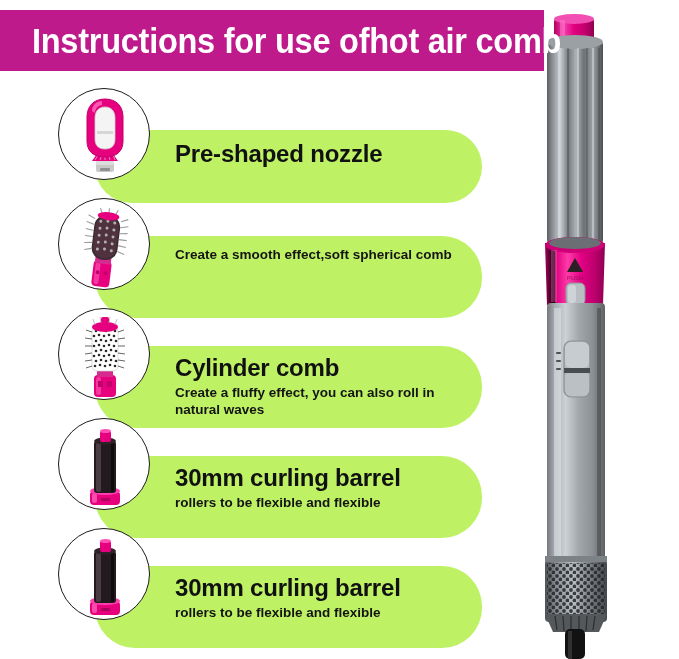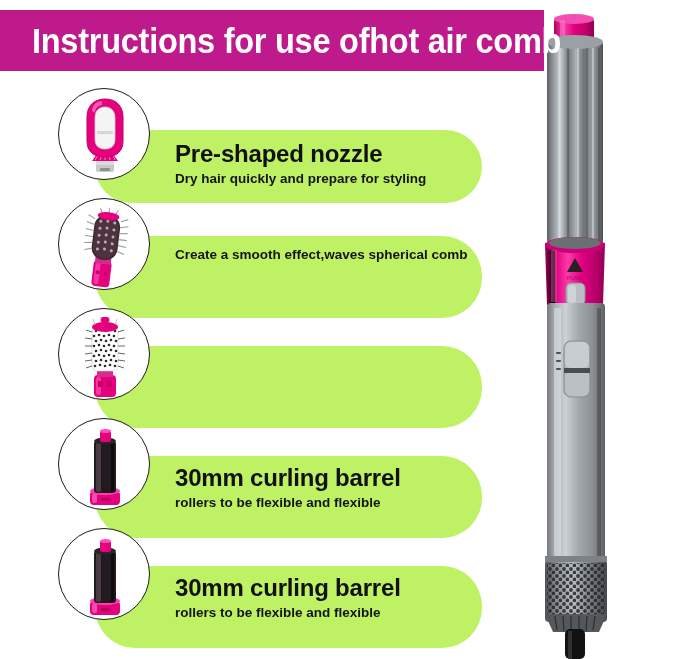--- a/index.html
+++ b/index.html
@@ -130,23 +130,20 @@
 <div class="header-band">
   <div class="header-title">Instructions for use ofhot air comb</div>
 </div>
 
 <div class="rows">
 
   <div class="row row-0">
     <div class="pill">
       <div class="pill-text" style="padding-top:10px;">
         <div class="row-title">Pre-shaped nozzle</div>
-        <div class="row-desc">
-          <span>Dry hair quickly and prepare for styling</span>
-        </div>
       </div>
     </div>
     <div class="circle">
       <svg width="92" height="92" viewBox="0 0 92 92">
 
         <rect x="37" y="72" width="18" height="11" rx="2" fill="#c9c9c9"></rect>
         <rect x="37" y="72" width="18" height="4" rx="1.6" fill="#dcdcdc"></rect>
         <rect x="41" y="79" width="10" height="3" rx="1" fill="#8f8f8f"></rect>
 
         <path d="M33 72 L40 62 L52 62 L59 72 Z" fill="#E6007E"></path>
@@ -161,21 +158,21 @@
 
         <path d="M33 22 C33 16 38 12 43 12 L43 16 C39 16 36 20 36 24 Z" fill="#ff6ec0" opacity="0.8"></path>
       </svg>
     </div>
   </div>
 
   <div class="row row-1">
     <div class="pill pill-wide">
       <div class="pill-text" style="padding-top:8px;">
         <div class="row-desc">
-          <span>Create a smooth effect,waves spherical comb</span>
+          <span>Create a smooth effect,soft spherical comb</span>
         </div>
       </div>
     </div>
     <div class="circle">
       <svg width="92" height="92" viewBox="0 0 92 92">
         <g transform="rotate(7 46 46)">
 
           <rect x="37" y="62" width="18" height="26" rx="4" fill="#E6007E"></rect>
           <rect x="39" y="64" width="5" height="22" rx="2.5" fill="#ff5cb8" opacity="0.6"></rect>
           <circle cx="42" cy="74" r="2" fill="#c0006b"></circle>
@@ -226,20 +223,25 @@
 
           <ellipse cx="46" cy="17" rx="11" ry="4" fill="#E6007E"></ellipse>
         </g>
       </svg>
     </div>
   </div>
 
   <div class="row row-2">
     <div class="pill pill-wide">
       <div class="pill-text" style="padding-top:8px;">
+        <div class="row-title">Cylinder comb</div>
+        <div class="row-desc">
+          <span>Create a fluffy effect, you can also roll in</span>
+          <span>natural waves</span>
+        </div>
       </div>
     </div>
     <div class="circle">
       <svg width="92" height="92" viewBox="0 0 92 92">
 
         <rect x="35" y="66" width="22" height="22" rx="4" fill="#E6007E"></rect>
         <rect x="37" y="68" width="5" height="18" rx="2.5" fill="#ff5cb8" opacity="0.6"></rect>
         <path d="M39 72 h5 v6 h-5 z" fill="#c0006b"></path>
         <path d="M48 72 h5 v6 h-5 z" fill="#c0006b"></path>
         <rect x="38" y="60" width="16" height="8" fill="#d62a8e"></rect>

